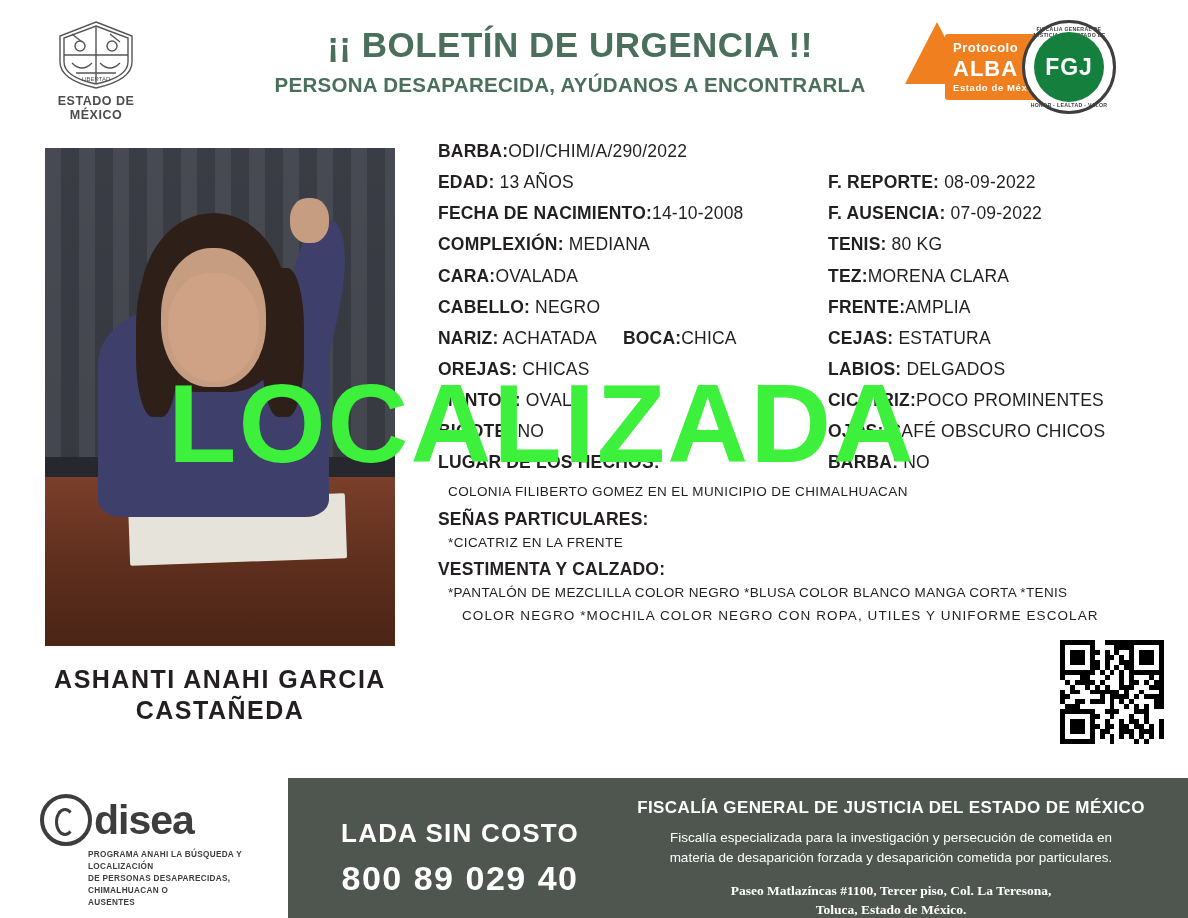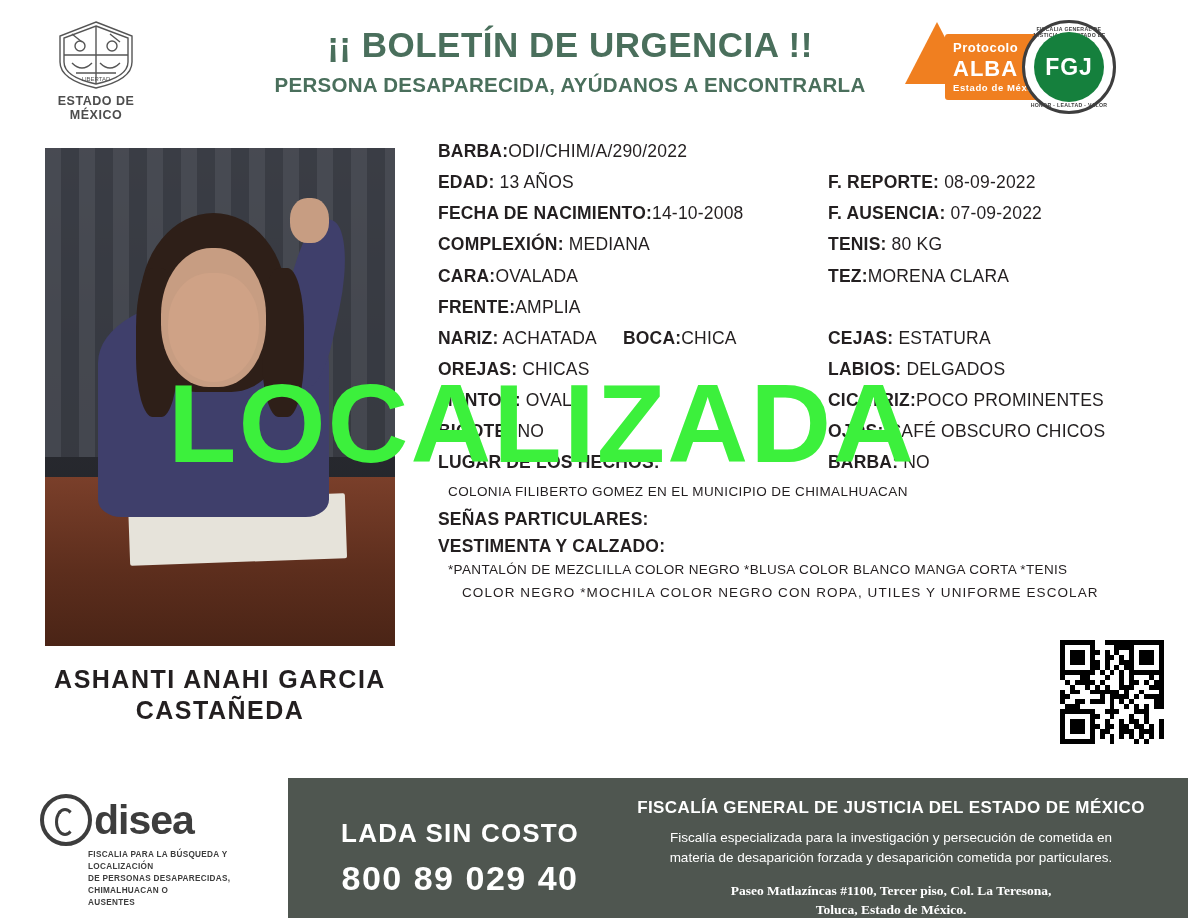--- a/index.html
+++ b/index.html
@@ -558,20 +558,23 @@
   <div class="row2">
     <div class="col-left fld">
       <span class="k">CARA:</span><span class="v">OVALADA</span>
     </div>
     <div class="col-right fld">
       <span class="k">TEZ:</span><span class="v">MORENA CLARA</span>
     </div>
   </div>
 
   <div class="row2">
+    <div class="col-left fld">
+      <span class="k">CABELLO:</span><span class="v"> NEGRO</span>
+    </div>
     <div class="col-right fld">
       <span class="k">FRENTE:</span><span class="v">AMPLIA</span>
     </div>
   </div>
 
   <div class="row2">
     <div class="col-left fld">
       <span class="k">NARIZ:</span><span class="v"> ACHATADA</span><span class="inline-gap"></span><span class="k">BOCA:</span><span class="v">CHICA</span>
     </div>
     <div class="col-right fld">
@@ -612,20 +615,21 @@
     </div>
     <div class="col-right fld">
       <span class="k">BARBA:</span><span class="v"> NO</span>
     </div>
   </div>
 
   <div class="block-body">COLONIA FILIBERTO GOMEZ EN EL MUNICIPIO DE CHIMALHUACAN</div>
 
   <div class="block-section">
     <div class="block-title">SEÑAS PARTICULARES:</div>
+    <div class="block-body">*CICATRIZ EN LA FRENTE</div>
   </div>
 
   <div class="block-section">
     <div class="block-title">VESTIMENTA Y CALZADO:</div>
     <div class="block-body vest-line1">*PANTALÓN DE MEZCLILLA COLOR NEGRO *BLUSA COLOR BLANCO MANGA CORTA  *TENIS</div>
     <div class="block-body vest-line2">COLOR  NEGRO  *MOCHILA   COLOR  NEGRO  CON  ROPA,  UTILES  Y   UNIFORME  ESCOLAR</div>
   </div>
 </div>
 
 <div class="localizada">LOCALIZADA</div>
@@ -1078,21 +1082,21 @@
 
 <div class="footer">
   <div class="footer-bar"></div>
 
   <div class="odisea">
     <div class="odisea-word">
       <span class="odisea-o"></span>
       <span>disea</span>
     </div>
     <div class="odisea-tag">
-      <div>FISCALIA PARA LA BÚSQUEDA Y LOCALIZACIÓN</div>
+      <div>PROGRAMA ANAHI LA BÚSQUEDA Y LOCALIZACIÓN</div>
       <div>DE PERSONAS DESAPARECIDAS, CHIMALHUACAN  O</div>
       <div>AUSENTES</div>
     </div>
     <div class="odisea-phone">(722) 283 20 12</div>
   </div>
 
   <div class="lada">
     <div class="lada-label">LADA SIN COSTO</div>
     <div class="lada-number">800 89 029 40</div>
   </div>

